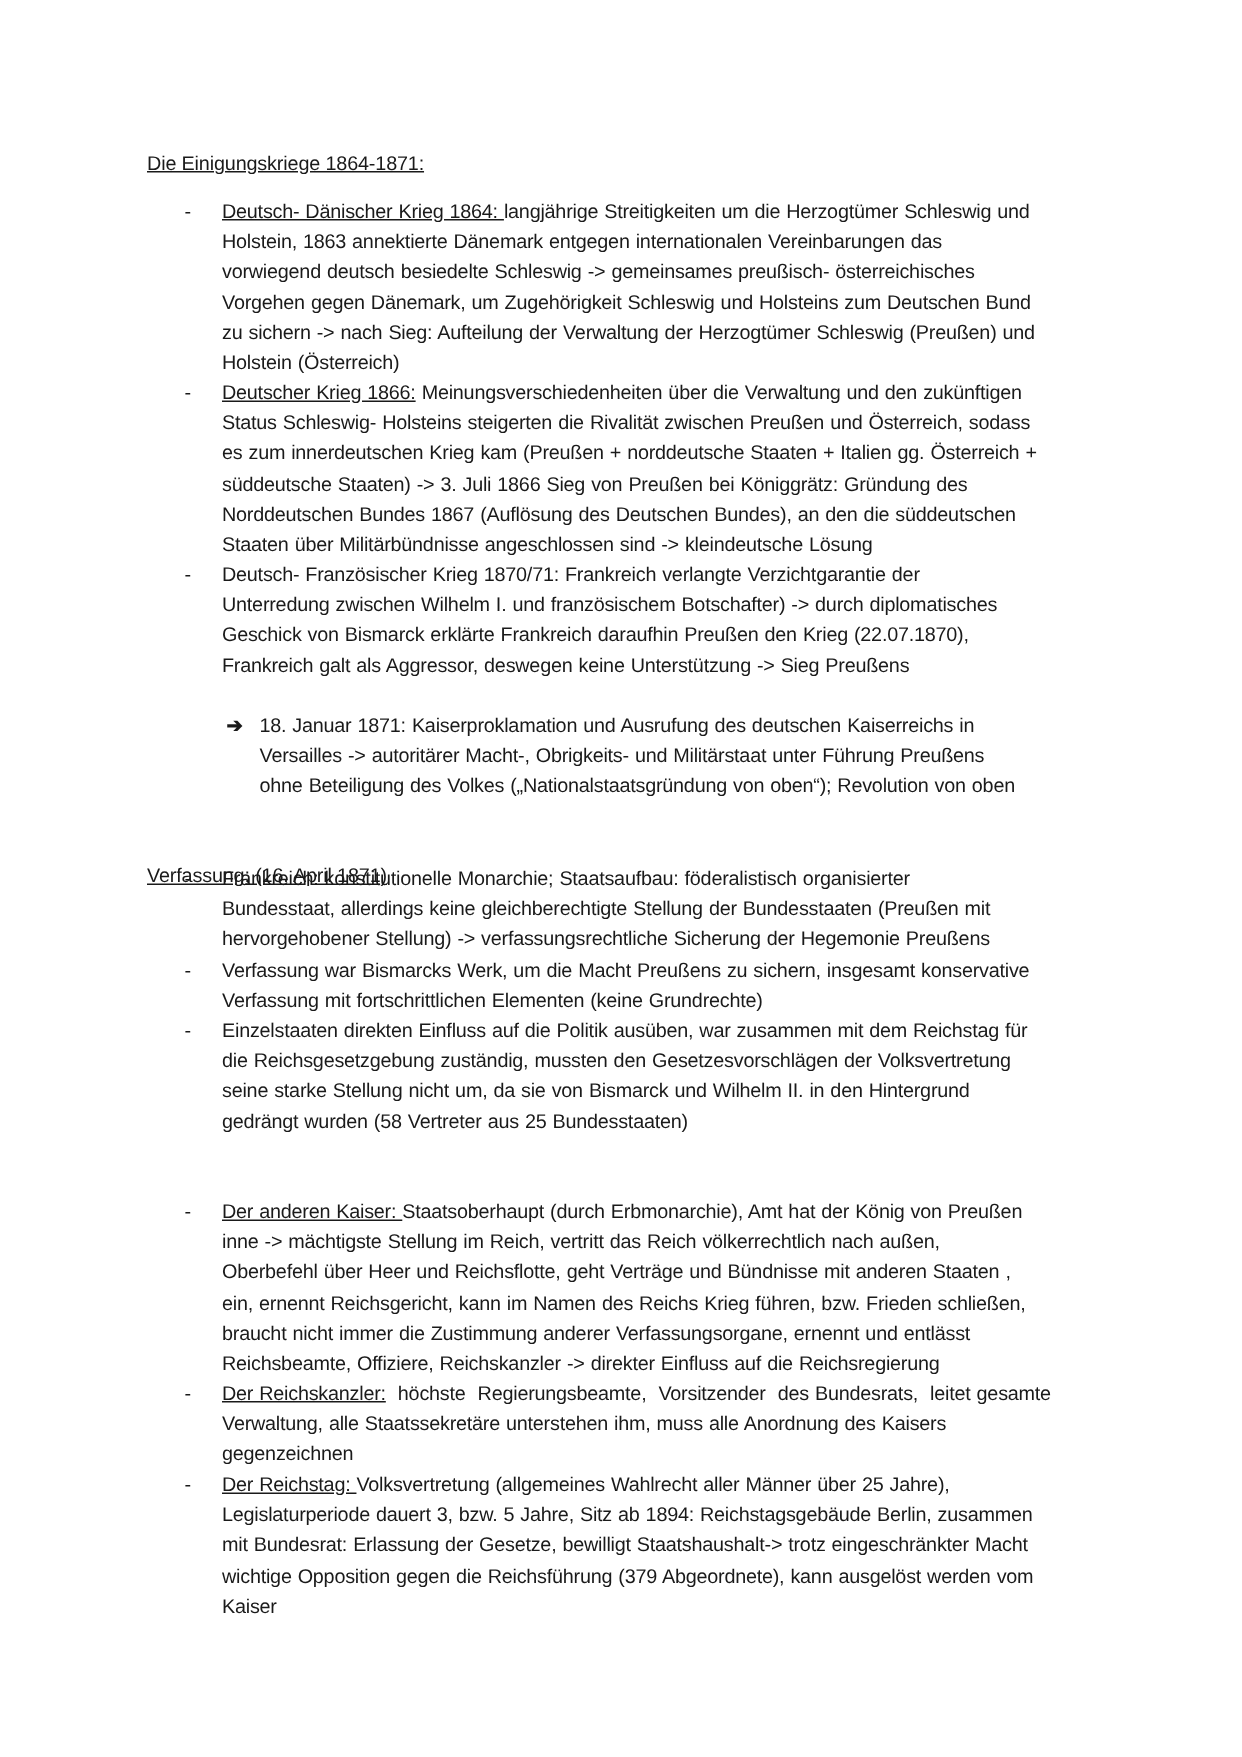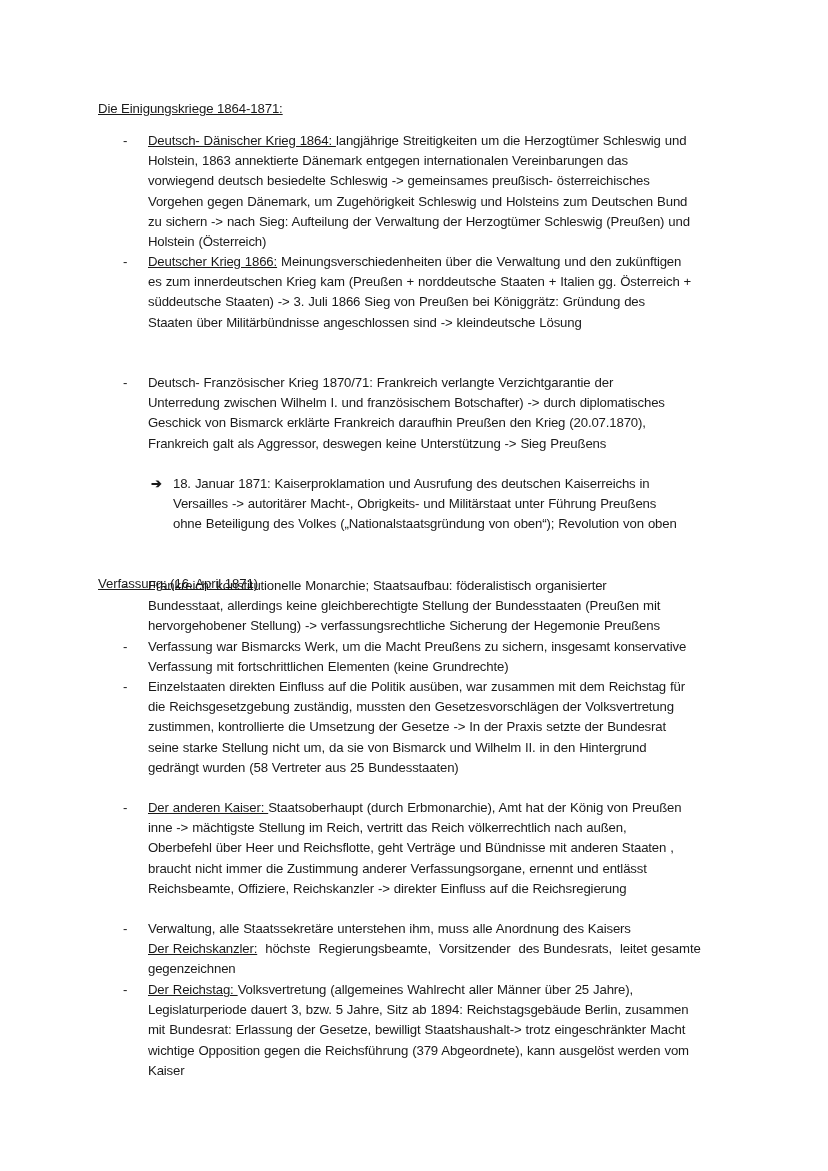--- a/index.html
+++ b/index.html
@@ -40,32 +40,34 @@
       <span class="line">Vorgehen  gegen Dänemark, um Zugehörigkeit  Schleswig und Holsteins zum Deutschen Bund</span>
       <span class="line">zu sichern -&gt; nach Sieg: Aufteilung  der Verwaltung der Herzogtümer  Schleswig (Preußen)  und</span>
       <span class="line">Holstein (Österreich)</span>
     </div>
   </div>
 
   <div class="item" style="top:252px">
     <span class="dash">-</span>
     <div class="text">
       <span class="line"><span class="lead">Deutscher Krieg 1866:</span><span> Meinungsverschiedenheiten  über die Verwaltung und den zukünftigen</span></span>
+      <span class="line">Status Schleswig- Holsteins steigerten die Rivalität zwischen Preußen und Österreich, sodass</span>
       <span class="line">es zum innerdeutschen  Krieg kam (Preußen + norddeutsche  Staaten + Italien gg. Österreich +</span>
       <span class="line">süddeutsche  Staaten) -&gt; 3. Juli 1866 Sieg von Preußen bei Königgrätz:  Gründung  des</span>
+      <span class="line">Norddeutschen  Bundes 1867 (Auflösung  des Deutschen  Bundes), an den die süddeutschen</span>
       <span class="line">Staaten über Militärbündnisse  angeschlossen sind -&gt; kleindeutsche  Lösung</span>
     </div>
   </div>
 
   <div class="item" style="top:373px">
     <span class="dash">-</span>
     <div class="text">
       <span class="line">Deutsch- Französischer Krieg 1870/71: Frankreich verlangte Verzichtgarantie der</span>
       <span class="line">Unterredung  zwischen Wilhelm I. und französischem  Botschafter) -&gt; durch diplomatisches</span>
-      <span class="line">Geschick von Bismarck erklärte Frankreich daraufhin Preußen den Krieg (20.07.1870),</span>
+      <span class="line">Geschick von Bismarck erklärte Frankreich daraufhin Preußen den Krieg (22.07.1870),</span>
       <span class="line">Frankreich galt als Aggressor,  deswegen keine Unterstützung  -&gt; Sieg Preußens</span>
     </div>
   </div>
 
   <div class="sub" style="top:474px">
     <span class="arrow">➔</span>
     <div class="text">
       <span class="line">18. Januar 1871: Kaiserproklamation  und Ausrufung  des deutschen Kaiserreichs in</span>
       <span class="line">Versailles -&gt; autoritärer Macht-, Obrigkeits- und Militärstaat unter Führung  Preußens</span>
       <span class="line">ohne  Beteiligung  des Volkes („Nationalstaatsgründung  von oben“); Revolution von oben</span>
@@ -89,42 +91,42 @@
       <span class="line">Verfassung war Bismarcks Werk, um die Macht Preußens zu sichern,  insgesamt konservative</span>
       <span class="line">Verfassung mit fortschrittlichen  Elementen  (keine Grundrechte)</span>
     </div>
   </div>
 
   <div class="item" style="top:677px">
     <span class="dash">-</span>
     <div class="text">
       <span class="line">Einzelstaaten  direkten Einfluss auf die Politik ausüben,  war zusammen  mit dem Reichstag für</span>
       <span class="line">die Reichsgesetzgebung  zuständig,  mussten den Gesetzesvorschlägen  der Volksvertretung</span>
-      <span class="line">zustimmen,  kontrollierte  die Umsetzung  der Gesetze -&gt; In der Praxis setzte der Bundesrat</span>
       <span class="line">seine starke Stellung  nicht um, da sie von Bismarck und  Wilhelm II. in den Hintergrund</span>
       <span class="line">gedrängt  wurden  (58 Vertreter aus 25 Bundesstaaten)</span>
     </div>
   </div>
 
   <div class="item" style="top:798px">
     <span class="dash">-</span>
     <div class="text">
       <span class="line"><span class="lead">Der anderen  Kaiser: </span><span>Staatsoberhaupt  (durch Erbmonarchie),  Amt hat der König von Preußen</span></span>
       <span class="line">inne -&gt; mächtigste Stellung  im Reich, vertritt das Reich völkerrechtlich  nach außen,</span>
       <span class="line">Oberbefehl  über Heer und Reichsflotte,  geht Verträge und Bündnisse  mit anderen Staaten ,</span>
+      <span class="line">ein,  ernennt  Reichsgericht,  kann im Namen des Reichs Krieg führen,  bzw. Frieden  schließen,</span>
       <span class="line">braucht nicht immer die Zustimmung  anderer Verfassungsorgane,  ernennt  und entlässt</span>
       <span class="line">Reichsbeamte,  Offiziere, Reichskanzler  -&gt; direkter Einfluss auf die Reichsregierung</span>
     </div>
   </div>
 
   <div class="item" style="top:919px">
     <span class="dash">-</span>
     <div class="text">
+      <span class="line"><span class="lead">Der Reichskanzler:</span><span style="white-space:pre">  höchste  Regierungsbeamte,  Vorsitzender  des Bundesrats,  leitet gesamte</span></span>
       <span class="line">Verwaltung,  alle Staatssekretäre unterstehen  ihm,  muss alle Anordnung  des Kaisers</span>
-      <span class="line"><span class="lead">Der Reichskanzler:</span><span style="white-space:pre">  höchste  Regierungsbeamte,  Vorsitzender  des Bundesrats,  leitet gesamte</span></span>
       <span class="line">gegenzeichnen</span>
     </div>
   </div>
 
   <div class="item" style="top:980px">
     <span class="dash">-</span>
     <div class="text">
       <span class="line"><span class="lead">Der Reichstag: </span><span>Volksvertretung  (allgemeines  Wahlrecht aller Männer  über 25 Jahre),</span></span>
       <span class="line">Legislaturperiode  dauert 3,  bzw. 5 Jahre, Sitz ab 1894: Reichstagsgebäude  Berlin,  zusammen</span>
       <span class="line">mit Bundesrat:  Erlassung der Gesetze, bewilligt Staatshaushalt-&gt; trotz eingeschränkter  Macht</span>

